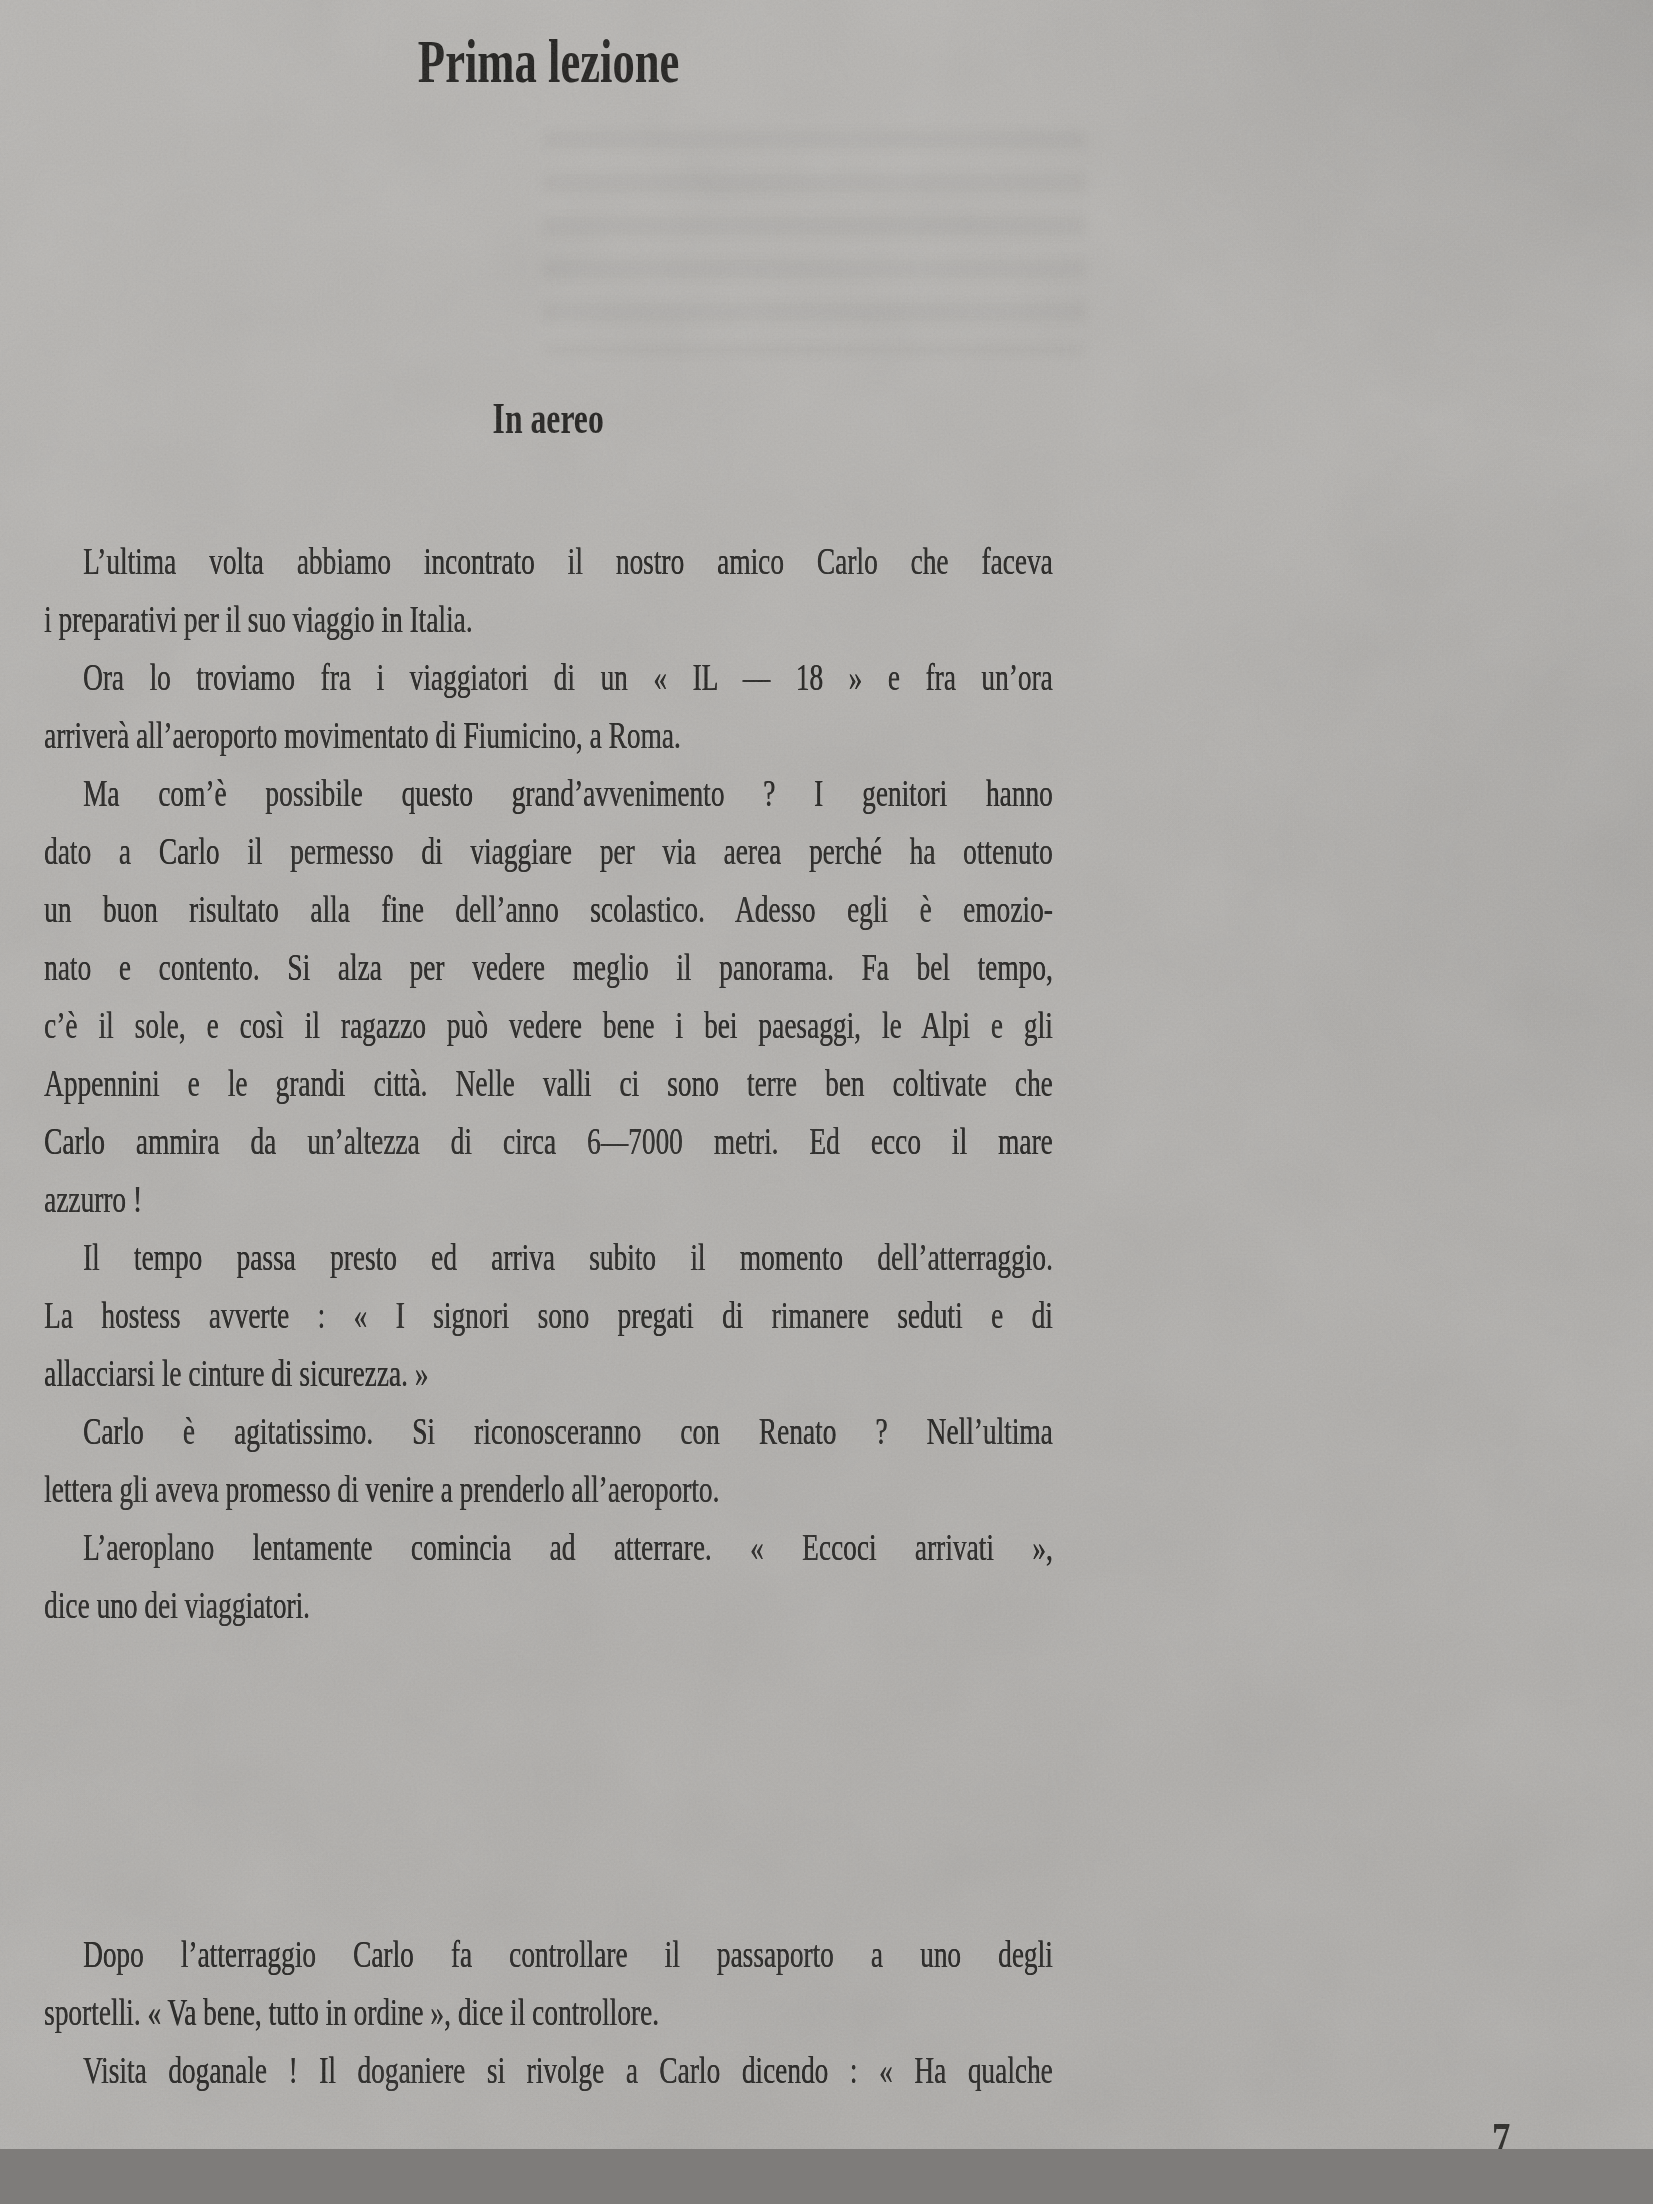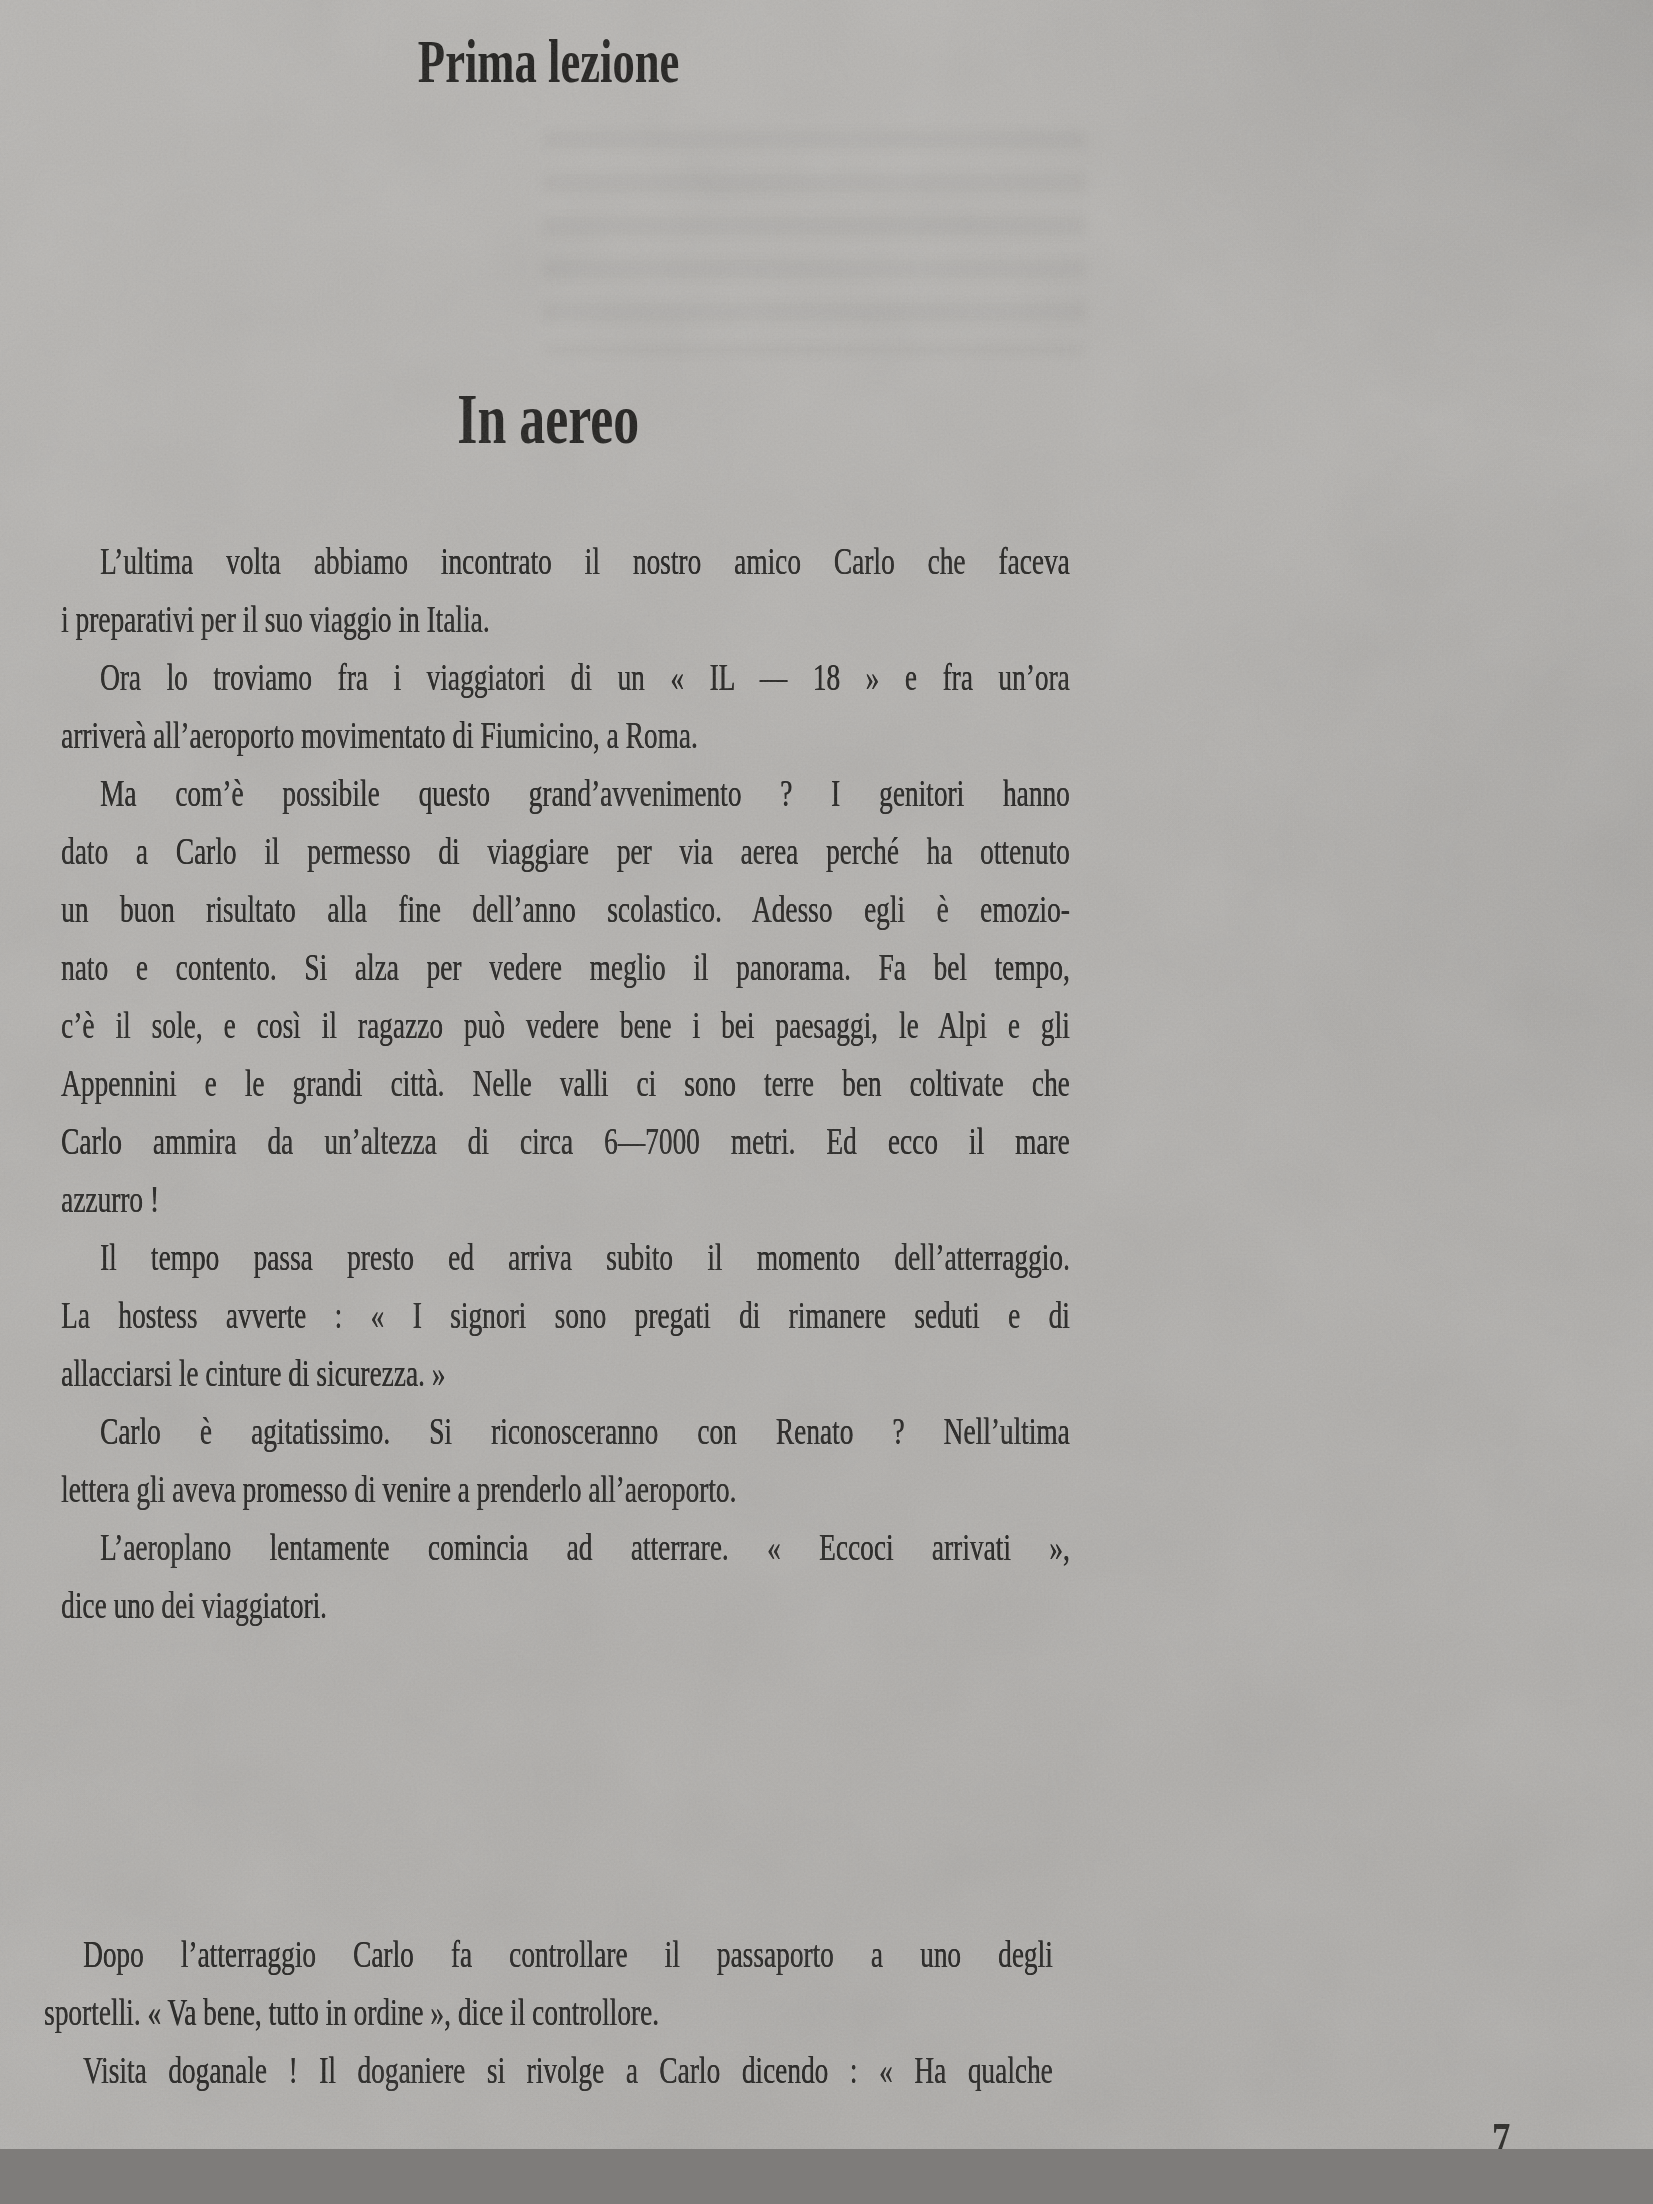--- a/index.html
+++ b/index.html
@@ -19,28 +19,28 @@
     position:absolute; left:543px; top:131px; width:543px; height:223px;
     background:repeating-linear-gradient(180deg, rgba(70,68,66,.055) 0 17.5px, rgba(0,0,0,0) 17.5px 43px);
     filter:blur(4.9px); border-radius:9.7px;
   }
   .h-title{
     position:absolute; left:44px; width:1009px; top:27px; text-align:center;
     font-weight:700; font-size:62px; line-height:68px; color:#1d1c1a;
   }
   .h-sec{
     position:absolute; left:44px; width:1009px; text-align:center;
-    font-weight:700; font-size:72px; line-height:62px; color:#1d1c1a;
+    font-weight:700; font-size:44px; line-height:62px; color:#1d1c1a;
   }
   #h-in-aereo{ top:388px; }
   #h-dopo{ top:1774px; }
   .cond { display:inline-block; transform:scaleX(.72); filter:blur(0.3px); }
   .cond-tight { display:inline-block; transform:scaleX(.65); filter:blur(0.3px); }
   .body{ position:absolute; left:44px; width:1009px; }
-  #body-1{ top:532px;margin-left:17px; }
+  #body-1{ top:532px; }
   #body-2{ top:1925px; }
   .line{
     width:1401px; height:58px; line-height:58px; font-size:38px;
     transform:scaleX(.72); transform-origin:0 50%;
     text-align:justify; text-align-last:justify;
     text-shadow:0.4px 0 currentColor;
     filter:blur(0.3px);
   }
   .line.indent{ padding-left:54px; }
   .line.endline{ text-align-last:left; }

